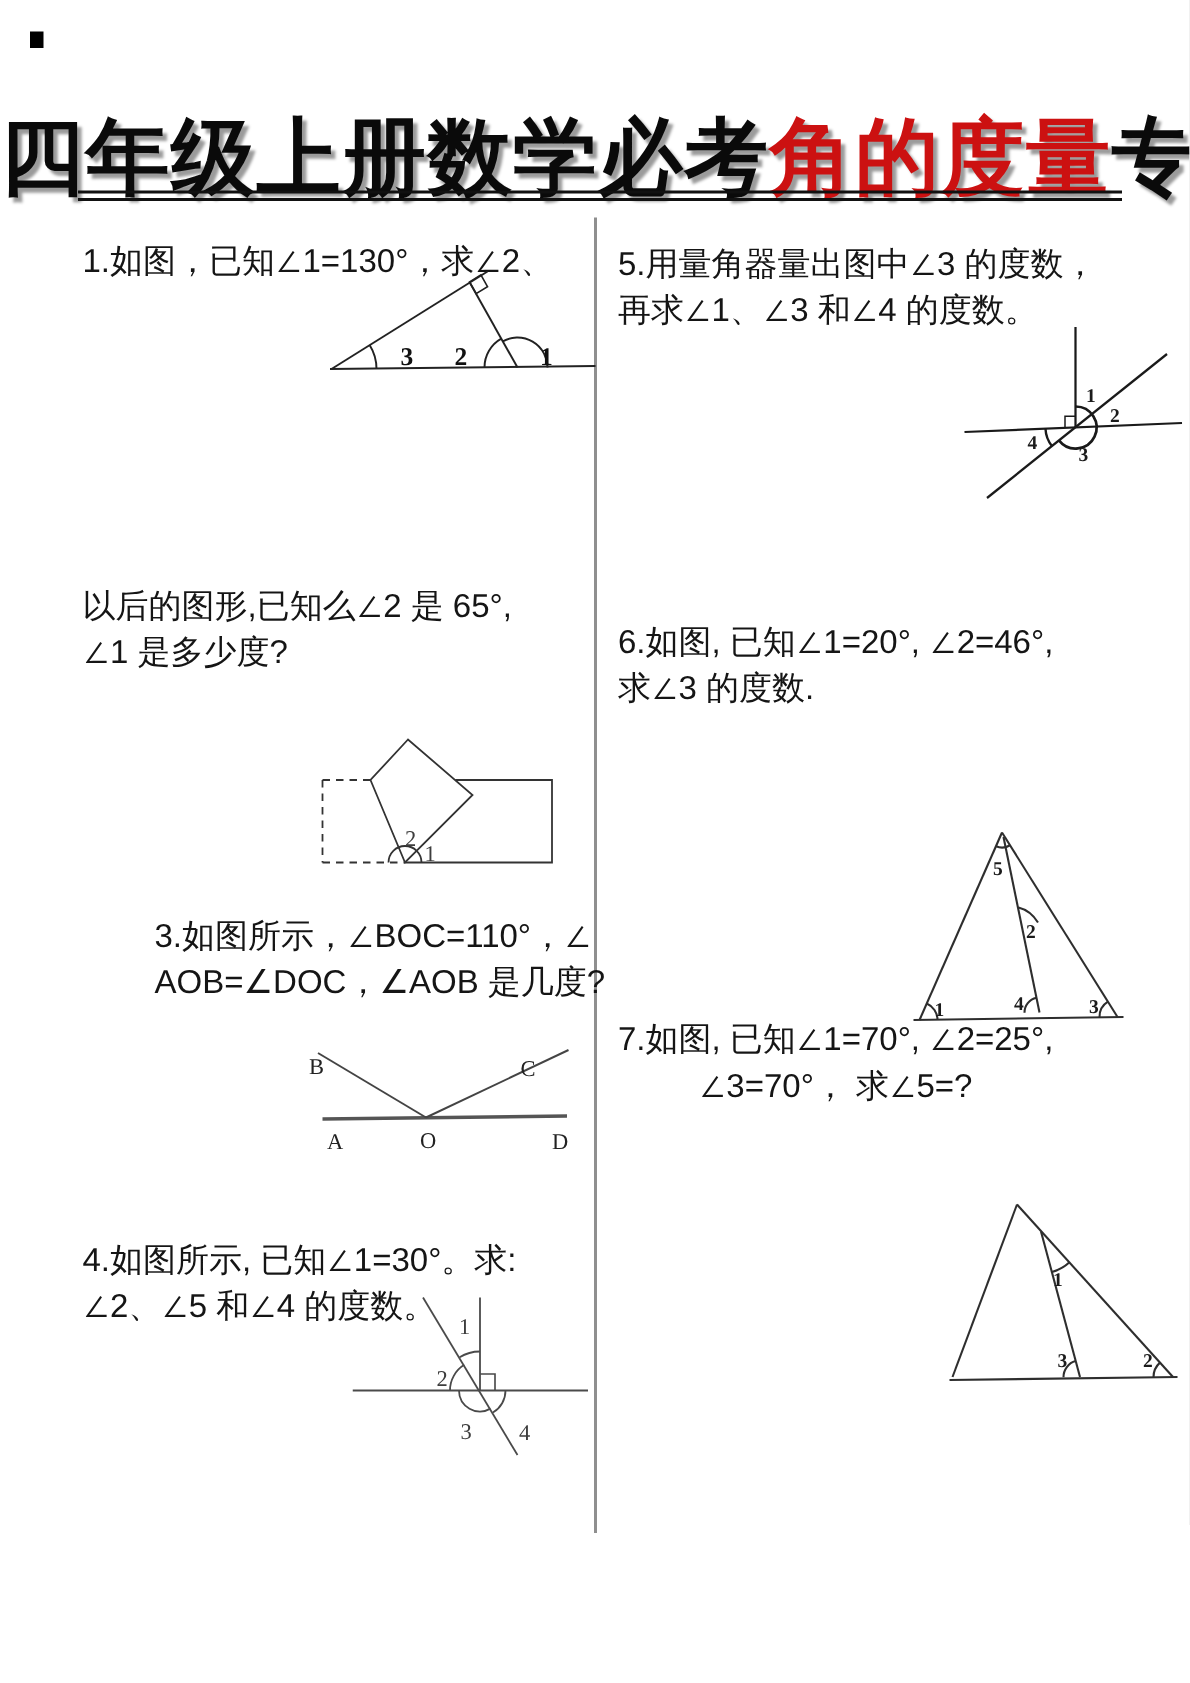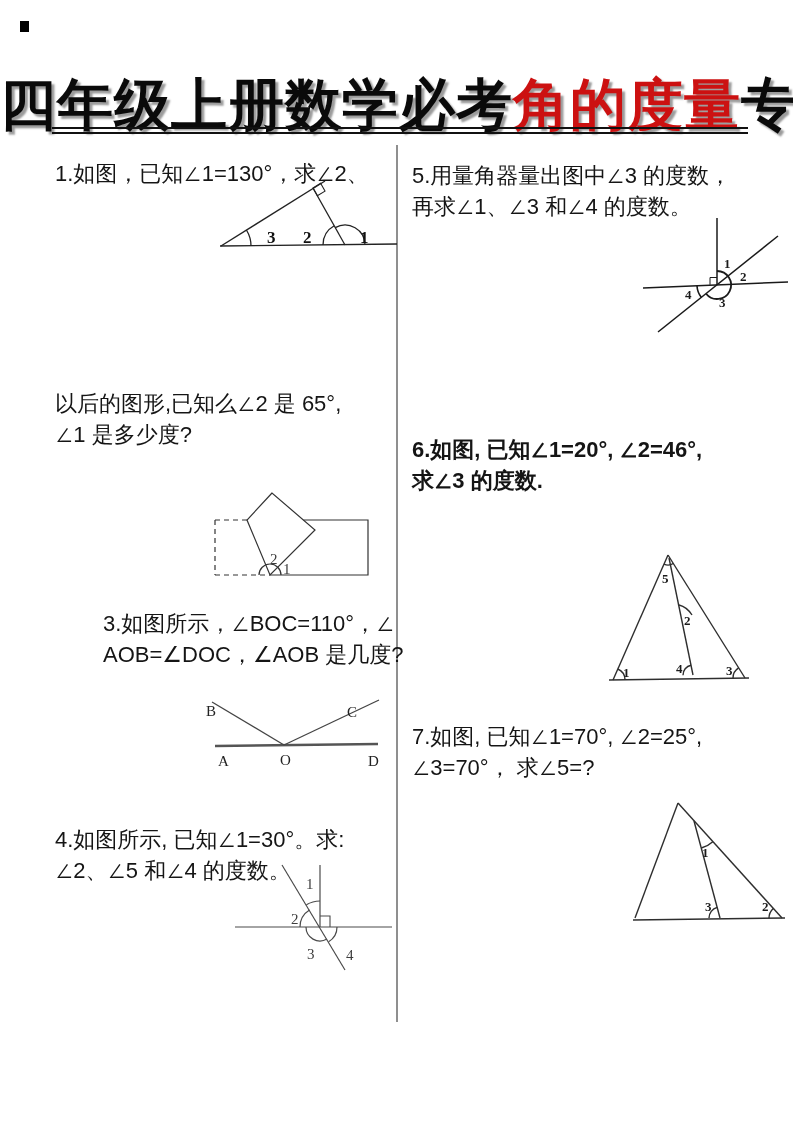--- a/index.html
+++ b/index.html
@@ -125,21 +125,21 @@
       <path d="M70,74.8 L70,67.5 L77,67.5" stroke-width="1"></path>
       <path d="M77,61 A14,14 0 1 1 66.1,83.7" stroke-width="1.8"></path>
       <path d="M57,75.8 A20,20 0 0 0 61.4,87.5" stroke-width="1.6"></path>
     </g>
     <text class="alabel-sm" x="84" y="58">1</text>
     <text class="alabel-sm" x="100" y="71">2</text>
     <text class="alabel-sm" x="79" y="97">3</text>
     <text class="alabel-sm" x="45" y="89">4</text>
   </svg>
 
-  <div class="prob" style="left:412px; top:434px;font-weight:bold;">
+  <div class="prob" style="left:412px; top:412px;">
     <div>6.如图, 已知∠1=20°, ∠2=46°,</div>
     <div>求∠3 的度数.</div>
   </div>
   <svg class="fig" style="left:605px; top:548px;" width="150" height="140" viewBox="0 0 150 140">
     <g fill="none" stroke="#2e2e2e" stroke-width="1.4">
       <path d="M4,132 L144,130"></path>
       <path d="M8,132 L63,7"></path>
       <path d="M63,7 L140,130"></path>
       <path d="M64,10 L88,127"></path>
       <path d="M59,16.2 A10,10 0 0 0 68.3,15.5"></path>
@@ -148,21 +148,21 @@
       <path d="M78,127.2 A10,10 0 0 1 86,117.2"></path>
       <path d="M128,130.2 A12,12 0 0 1 133.6,119.8"></path>
     </g>
     <text class="alabel-sm" x="57" y="35">5</text>
     <text class="alabel-sm" x="79" y="77">2</text>
     <text class="alabel-sm" x="18" y="129">1</text>
     <text class="alabel-sm" x="71" y="125">4</text>
     <text class="alabel-sm" x="121" y="127">3</text>
   </svg>
 
-  <div class="prob" style="left:412px; top:721px;">
+  <div class="prob" style="left:412px; top:677px;text-align:center;">
     <div>7.如图, 已知∠1=70°, ∠2=25°,</div>
     <div>∠3=70°，  求∠5=?</div>
   </div>
   <svg class="fig" style="left:625px; top:793px;" width="165" height="135" viewBox="0 0 165 135">
     <g fill="none" stroke="#2e2e2e" stroke-width="1.4">
       <path d="M8,127 L160,125"></path>
       <path d="M10,125 L53,10"></path>
       <path d="M53,10 L157,125"></path>
       <path d="M69,28 L95,125"></path>
       <path d="M76.3,55 A28,28 0 0 0 87.8,48.7"></path>

